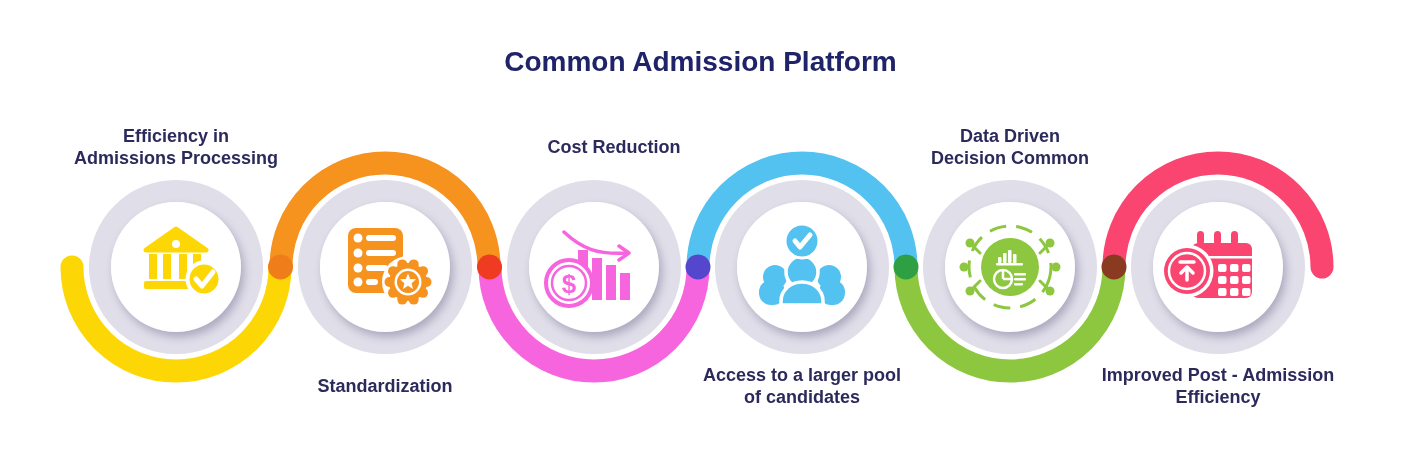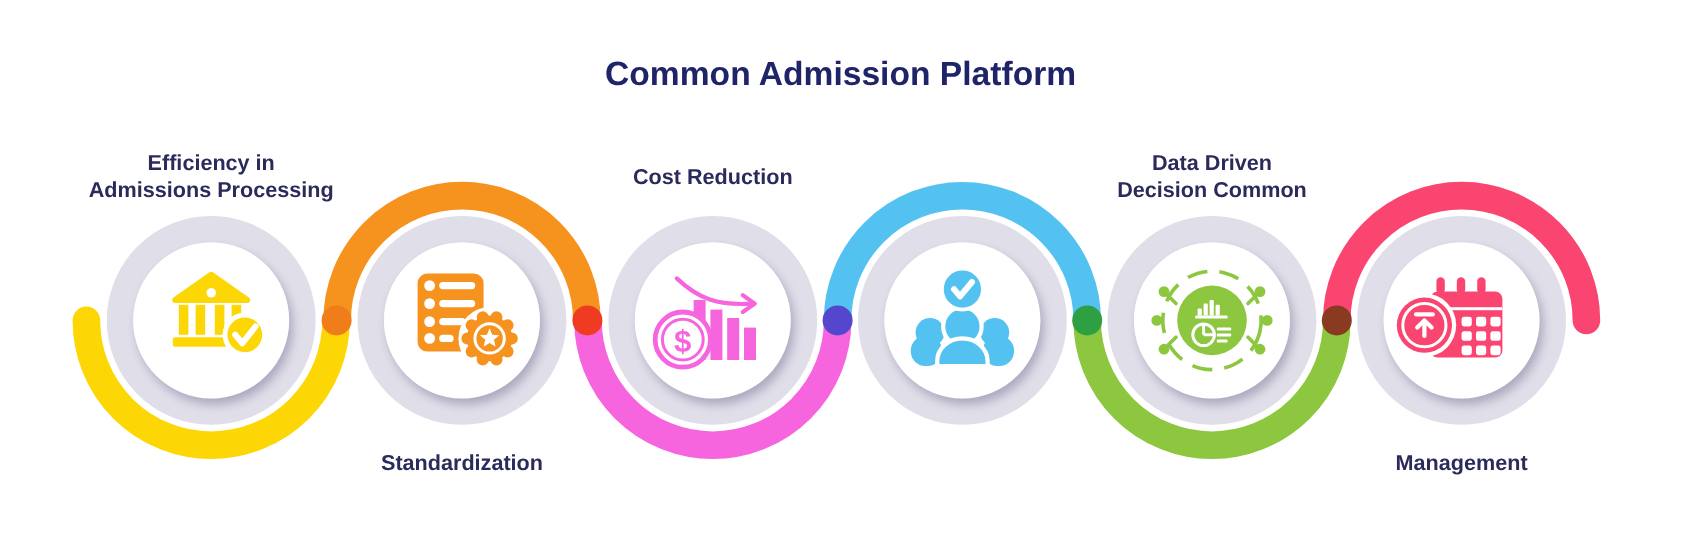--- a/index.html
+++ b/index.html
@@ -176,24 +176,29 @@
 
   <div class="title">Common Admission Platform</div>
 
   <div class="label bottom" style="left:235px">
     <span>Standardization</span>
   </div>
   <div class="label top" style="left:26px">
     <span>Efficiency in</span>
     <span>Admissions Processing</span>
   </div>
-  <div class="label top" style="left:444px">
+  <div class="label top" style="left:464px">
     <span>Cost Reduction</span>
+  </div>
+  <div class="label bottom" style="left:652px">
+    <span>Access to a larger pool</span>
+    <span>of candidates</span>
   </div>
   <div class="label top" style="left:860px">
     <span>Data Driven</span>
     <span>Decision Common</span>
   </div>
   <div class="label bottom" style="left:1068px">
-    <span>Management</span>
+    <span>Improved Post - Admission</span>
+    <span>Efficiency</span>
   </div>
 
 </div>
 
 </body></html>

